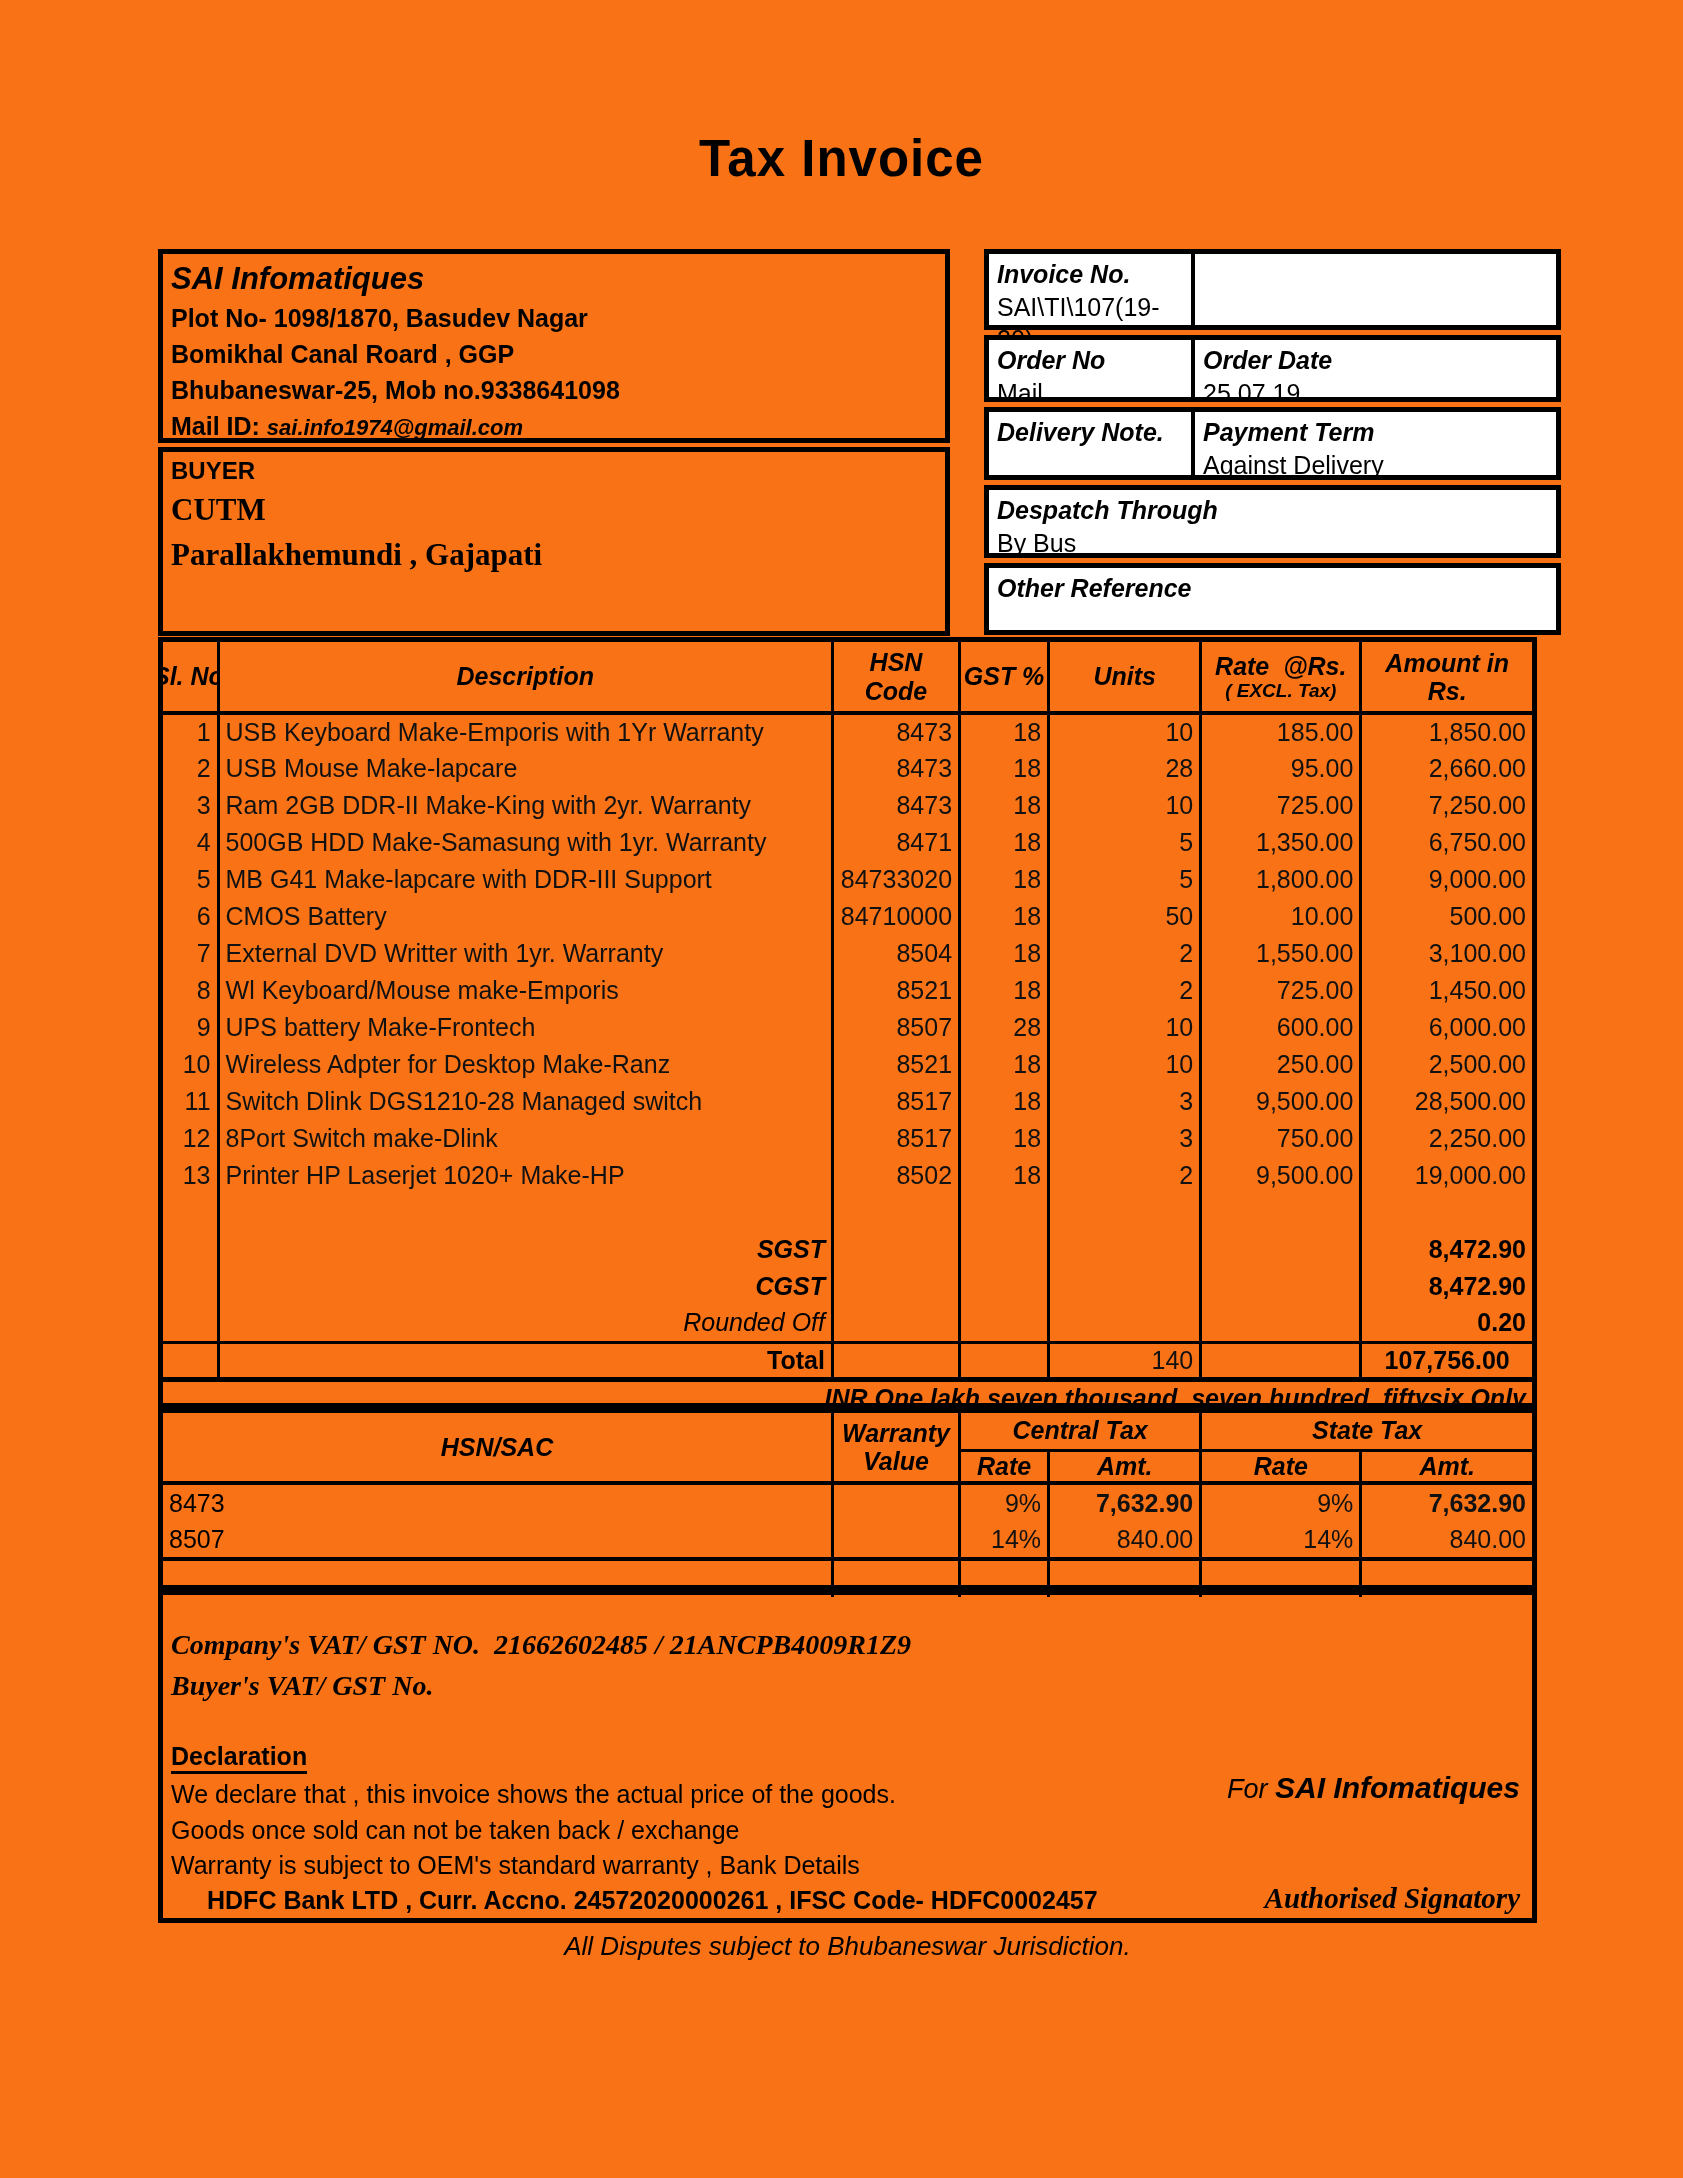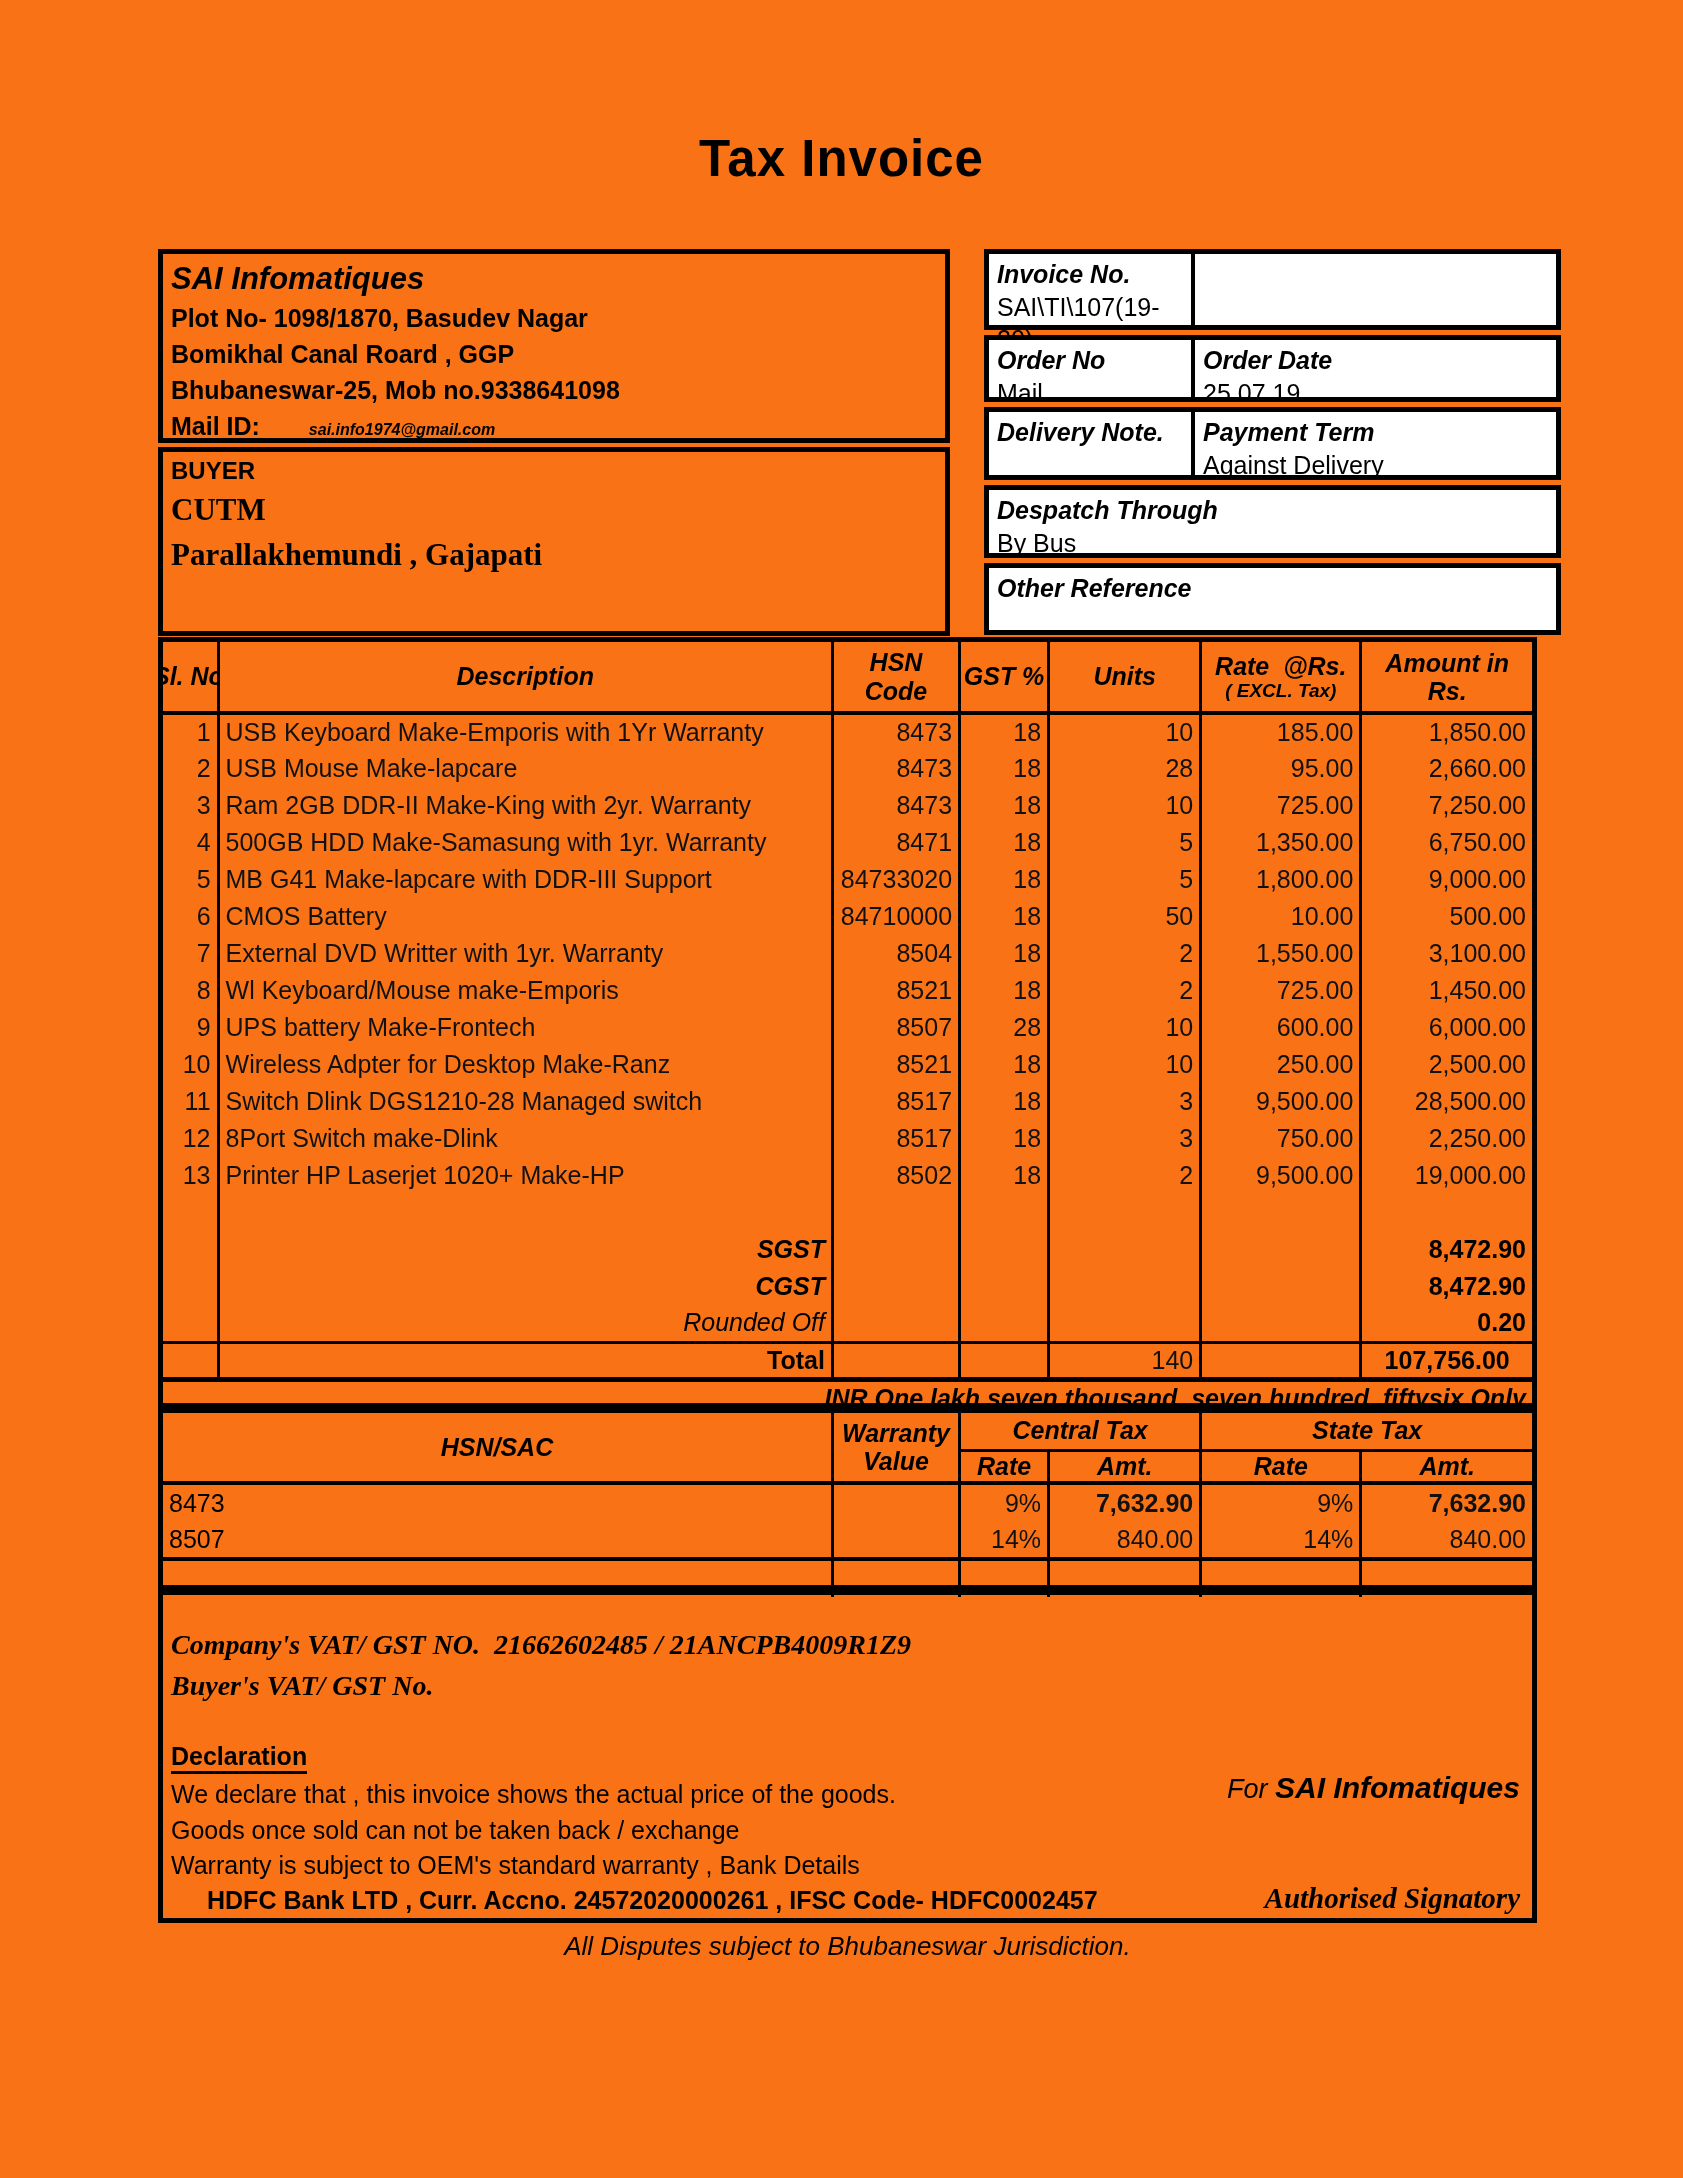--- a/index.html
+++ b/index.html
@@ -16,21 +16,21 @@
   }
 
   
   .seller-box {
     position:absolute; left:158px; top:249px; width:792px; height:194px;
     border:5px solid #000; box-sizing:border-box; padding:4px 8px 0 8px;
   }
   .seller-name { font-size:31px; font-weight:bold; font-style:italic; line-height:42px; }
   .seller-line { font-size:25px; font-weight:bold; line-height:36px; }
   .mail-label { font-size:25px; font-weight:bold; }
-  .mail-value { font-size:16px; font-weight:bold; font-style:italic;margin-left:42px; }
+  .mail-value { font-size:22px; font-weight:bold; font-style:italic; }
 
   .buyer-box {
     position:absolute; left:158px; top:447px; width:792px; height:189px;
     border:5px solid #000; box-sizing:border-box; padding:2px 8px 0 8px;
   }
   .buyer-label { font-size:24px; font-weight:bold; line-height:34px; }
   .buyer-name { font-family:"Liberation Serif", serif; font-size:31px; font-weight:bold; line-height:44px; }
   .buyer-address { font-family:"Liberation Serif", serif; font-size:31px; font-weight:bold; line-height:46px; }
 
   

